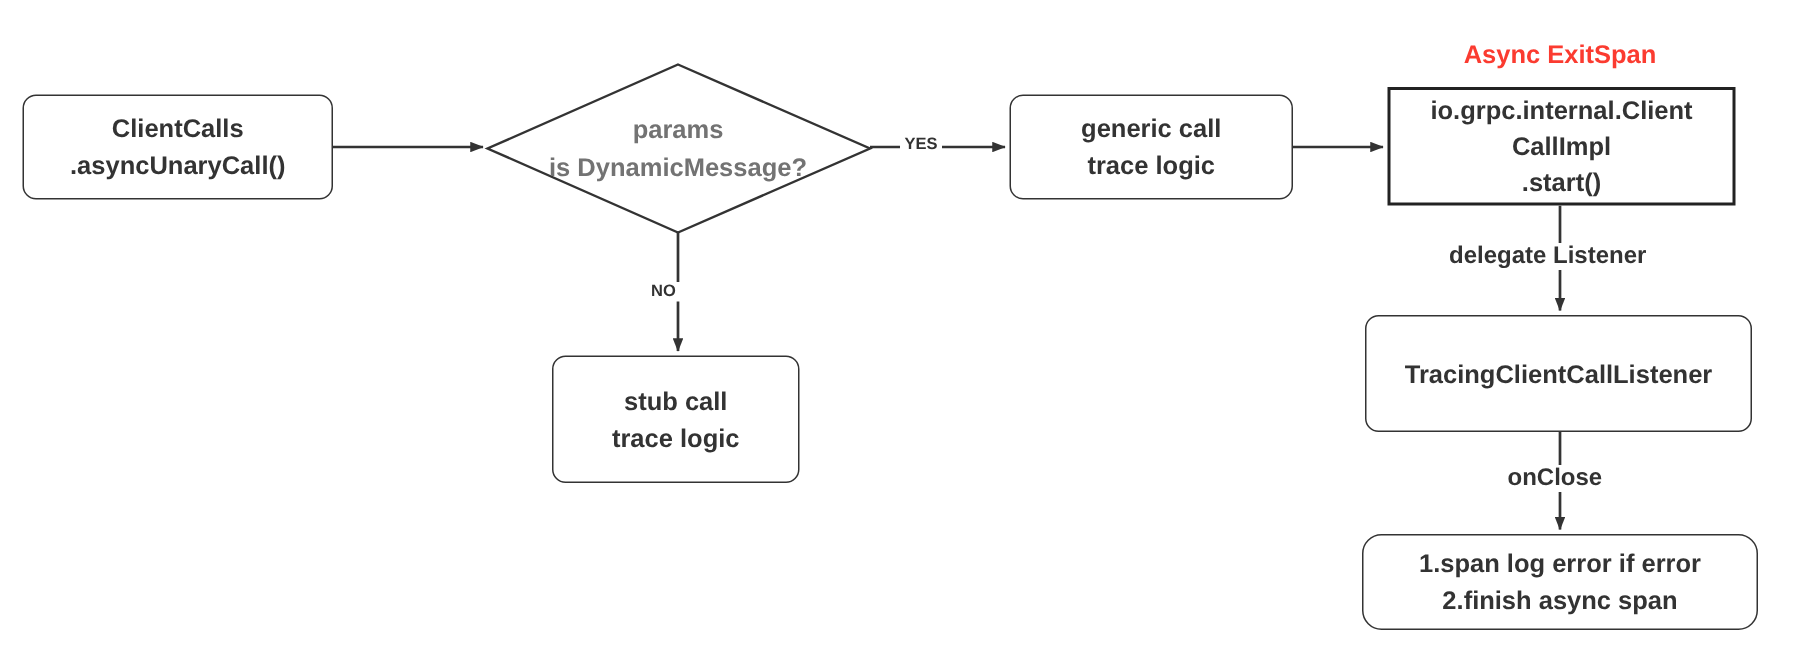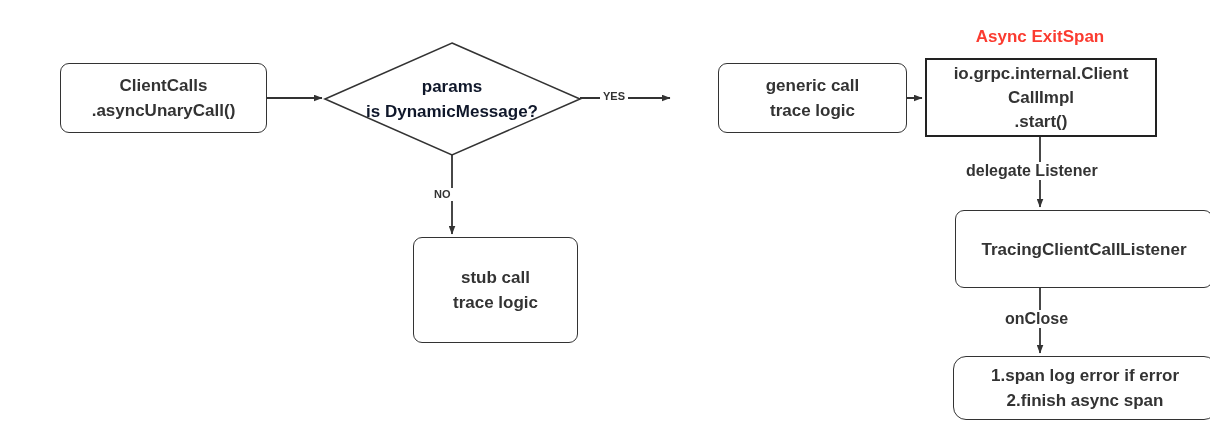--- a/index.html
+++ b/index.html
@@ -36,33 +36,32 @@
     text-align: center;
     color: #333333;
     font-size: 17px;
     line-height: 25px;
     background: #ffffff;
     white-space: pre-line;
   }
   .node.rounded {
     border: 1.6px solid #333333;
     border-radius: 9px;
-    margin-left: 45px;
   }
   .node.square {
     border: 2px solid #222222;
     border-radius: 0;
   }
   .diamond-text {
     position: absolute;
     display: flex;
     align-items: center;
     justify-content: center;
     text-align: center;
-    color: #0f172a;
+    color: #737373;
     font-size: 17px;
     line-height: 25px;
     white-space: pre-line;
     background: transparent;
   }
   .edge-label {
     position: absolute;
     color: #333333;
     font-size: 16px;
     line-height: 18px;
@@ -110,21 +109,21 @@
   </svg>
 
   <div class="annotation" style="left:940px; top:27px; width:200px; color:#FB3B30;">Async ExitSpan</div>
 
   <div class="node rounded" style="left:15px; top:63px; width:207px; height:70px;">ClientCalls
 .asyncUnaryCall()</div>
 
   <div class="diamond-text" style="left:332px; top:74px; width:240px; height:50px;">params
 is DynamicMessage?</div>
 
-  <div class="node rounded" style="left:368px; top:237px; width:165px; height:106px;">stub call
+  <div class="node rounded" style="left:368px; top:237px; width:165px; height:85px;">stub call
 trace logic</div>
 
   <div class="node rounded" style="left:673px; top:63px; width:189px; height:70px;">generic call
 trace logic</div>
 
   <div class="node rounded" style="left:910px; top:210px; width:258px; height:78px;">TracingClientCallListener</div>
 
   <div class="node square" style="left:925px; top:58px; width:232px; height:79px; line-height:24px;">io.grpc.internal.Client
 CallImpl
 .start()</div>

